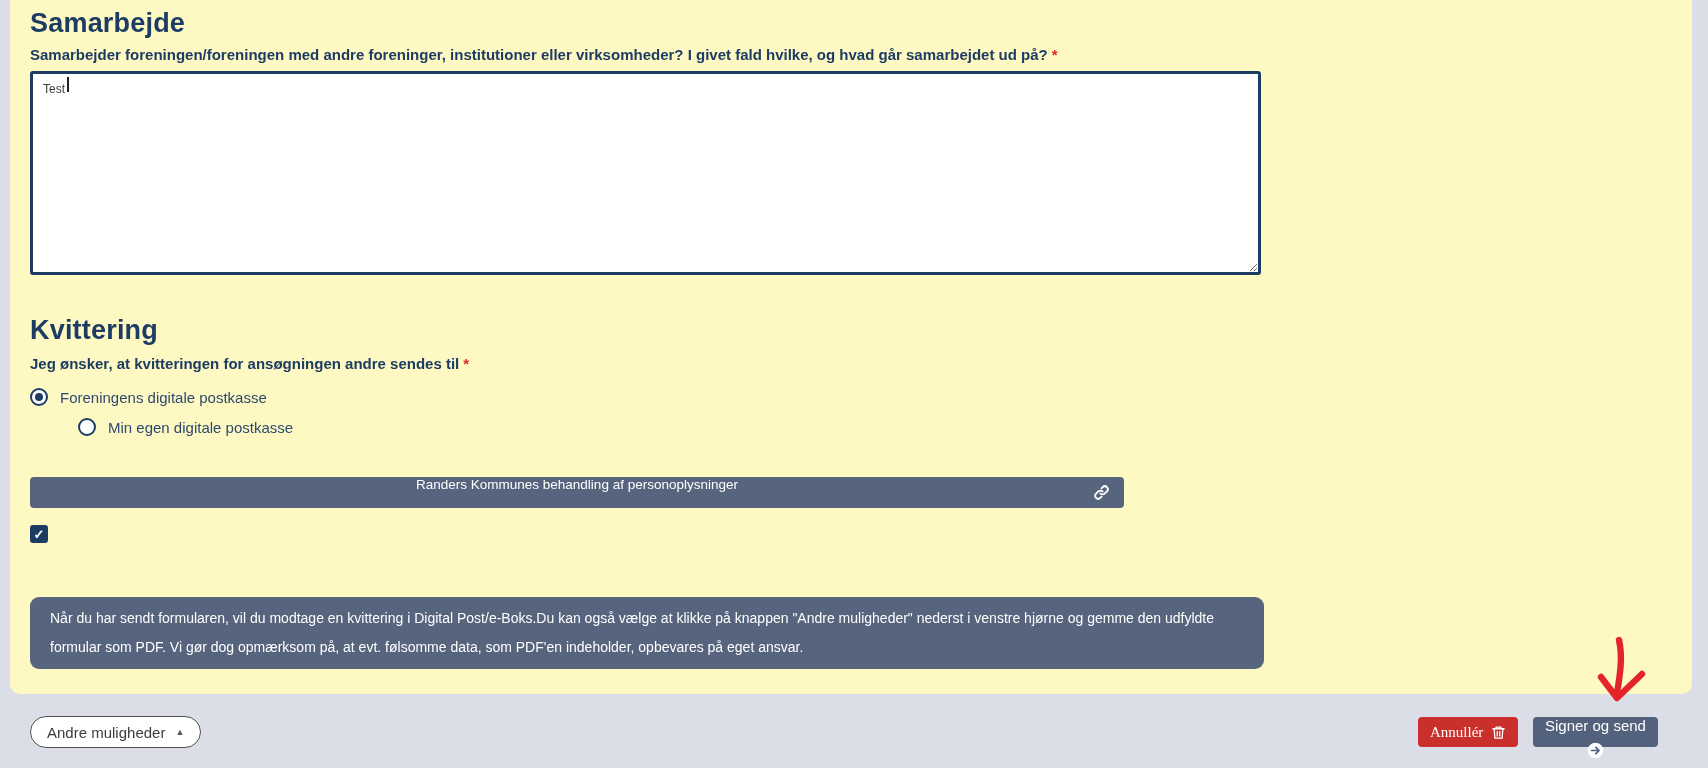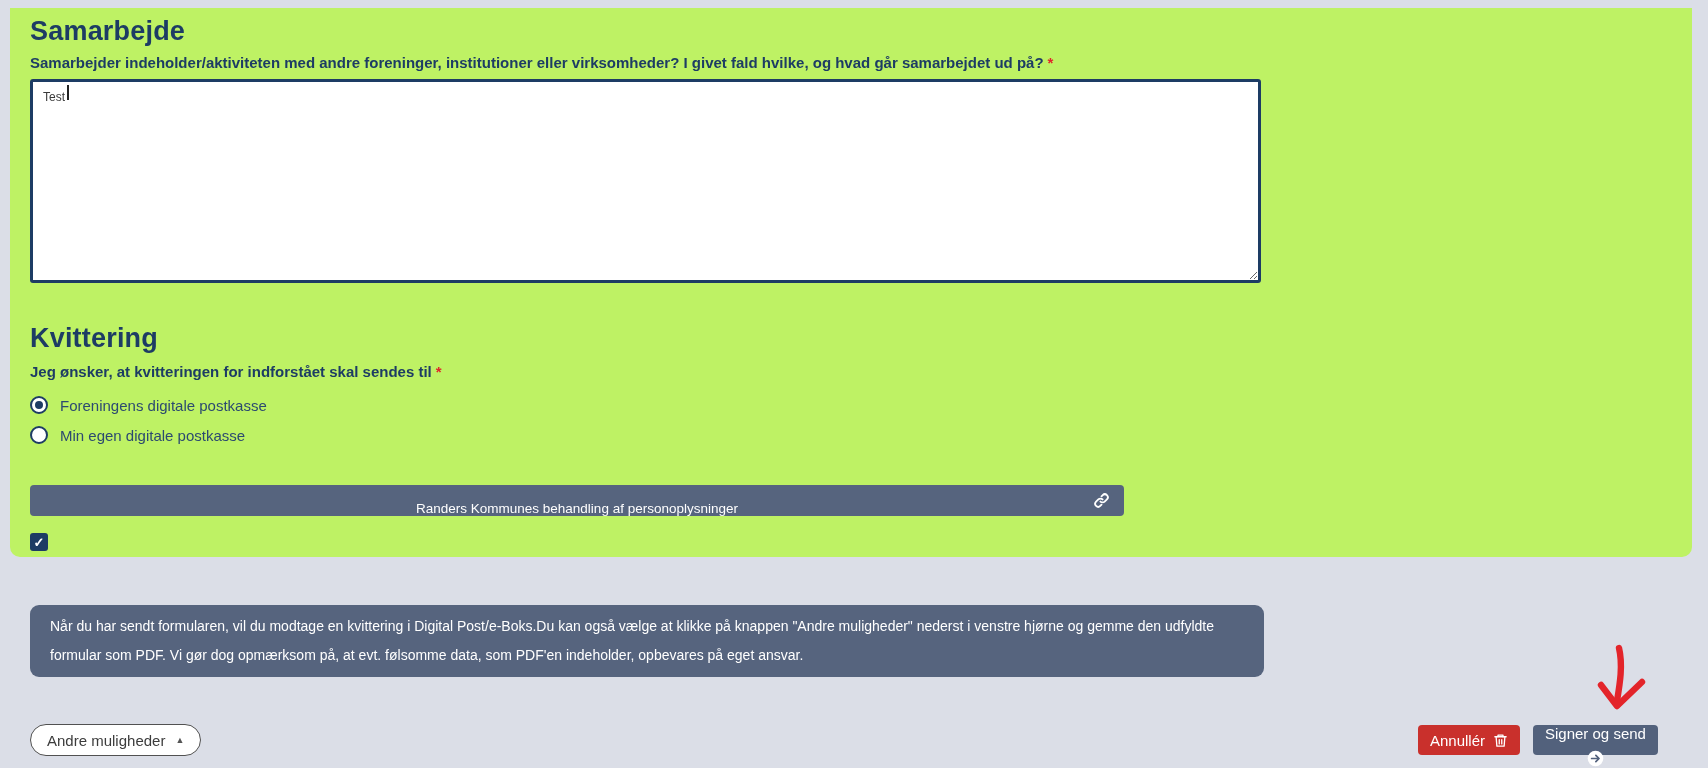--- a/index.html
+++ b/index.html
@@ -5,23 +5,23 @@
   * { box-sizing: border-box; margin: 0; padding: 0; }
   html, body {
     width: 1708px; height: 768px;
     background: #dbdee7;
     font-family: "Liberation Sans", sans-serif;
     overflow: hidden;
     position: relative;
   }
   .card {
     position: absolute;
-    left: 10px; top: 8px;
-    width: 1682px; height: 549px;
-    background: #bef264;
+    left: 10px; top: 0;
+    width: 1682px; height: 694px;
+    background: #fef9c3;
     border-radius: 0 0 10px 10px;
   }
   .h-section {
     position: absolute;
     font-size: 27px;
     font-weight: bold;
     color: #1d3c64;
     letter-spacing: 0.2px;
   }
   .q-label {
@@ -82,21 +82,21 @@
   }
   .link-banner {
     position: absolute;
     left: 20px; top: 477px;
     width: 1094px; height: 31px;
     background: #56647e;
     border-radius: 4px;
     color: #ffffff;
     font-size: 13.5px;
     display: flex;
-    align-items: flex-end;
+    align-items: flex-start;
     justify-content: center;
     cursor: pointer;
     border: none;
     font-family: "Liberation Sans", sans-serif;
   }
   .link-banner .link-ic {
     position: absolute;
     right: 14px; top: 7px;
     width: 17px; height: 17px;
   }
@@ -154,21 +154,21 @@
   .btn-andre .tri { font-size: 9px; color: #555; }
   .btn-annuller {
     position: absolute;
     left: 1408px; top: 717px;
     height: 30px;
     background: #c9302c;
     border: none;
     border-radius: 4px;
     padding: 0 12px;
     color: #ffffff;
-    font-family: Liberation Sans, sans-serif;
+    font-family: Liberation Serif, serif;
     font-size: 15px;
     display: flex;
     align-items: center;
     gap: 8px;
     cursor: pointer;
   }
   .btn-signer {
     position: absolute;
     left: 1523px; top: 717px;
     height: 30px;
@@ -193,35 +193,35 @@
     pointer-events: none;
   }
 </style>
 </head>
 <body>
 
 <div class="card">
 
   <div class="h-section" style="left:20px; top:8px;">Samarbejde</div>
 
-  <div class="q-label" style="left:20px; top:46px;"><span>Samarbejder indeholder/aktiviteten med andre foreninger, institutioner eller virksomheder? I givet fald hvilke, og hvad går samarbejdet ud på?</span><span class="req">*</span></div>
+  <div class="q-label" style="left:20px; top:46px;"><span>Samarbejder foreningen/foreningen med andre foreninger, institutioner eller virksomheder? I givet fald hvilke, og hvad går samarbejdet ud på?</span><span class="req">*</span></div>
 
   <textarea class="big-input" style="">Test</textarea>
   <div class="caret"></div>
 
   <div class="h-section" style="left:20px; top:315px;">Kvittering</div>
 
-  <div class="q-label" style="left:20px; top:355px;"><span>Jeg ønsker, at kvitteringen for indforstået skal sendes til</span><span class="req">*</span></div>
+  <div class="q-label" style="left:20px; top:355px;"><span>Jeg ønsker, at kvitteringen for ansøgningen andre sendes til</span><span class="req">*</span></div>
 
   <div class="radio-row" style="top:387px;">
     <span class="radio-circle checked"></span>
     <span class="radio-label">Foreningens digitale postkasse</span>
   </div>
 
-  <div class="radio-row" style="top:417px;">
+  <div class="radio-row" style="top:417px;margin-left:48px;">
     <span class="radio-circle"></span>
     <span class="radio-label">Min egen digitale postkasse</span>
   </div>
 
   <button class="link-banner">
     <span>Randers Kommunes behandling af personoplysninger</span>
     <span class="link-ic">
       <svg viewBox="0 0 24 24" width="17" height="17" fill="none" stroke="#ffffff" stroke-width="2.6" stroke-linecap="round" stroke-linejoin="round">
         <path d="M10.5 13.5a4.2 4.2 0 0 0 5.94 0l3.2-3.2a4.2 4.2 0 0 0-5.94-5.94l-1.7 1.7"></path>
         <path d="M13.5 10.5a4.2 4.2 0 0 0-5.94 0l-3.2 3.2a4.2 4.2 0 0 0 5.94 5.94l1.7-1.7"></path>

